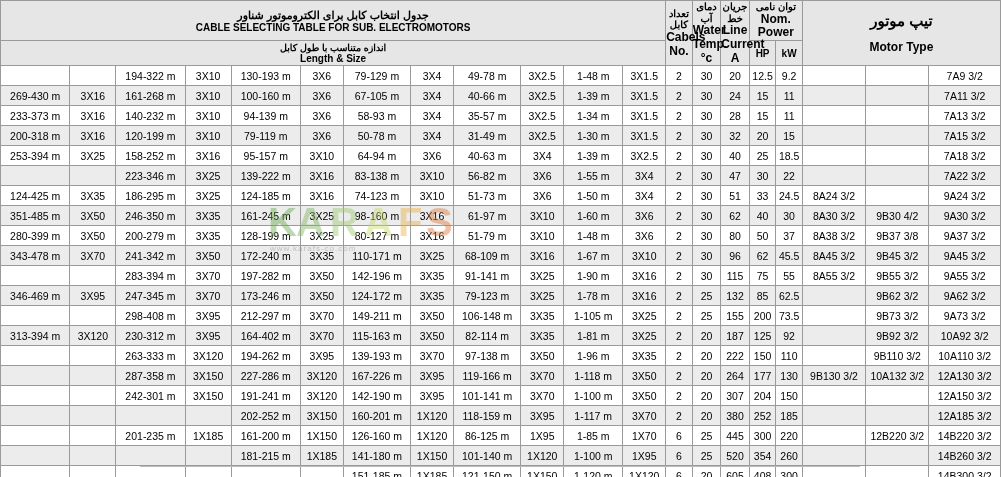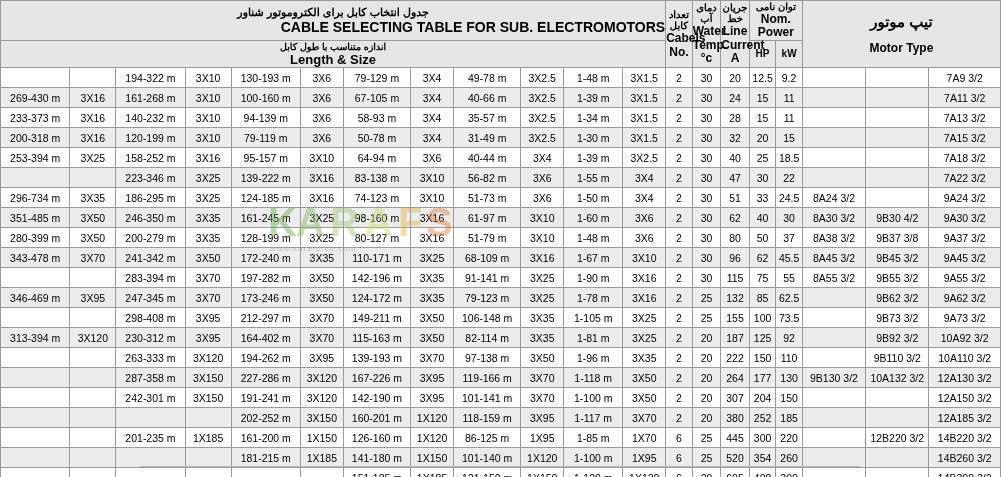--- a/index.html
+++ b/index.html
@@ -5,24 +5,24 @@
   html,body{margin:0;padding:0;background:#ffffff;}
   body{font-family:"Liberation Sans",sans-serif;}
   .sheet{width:1001px;height:477px;position:relative;overflow:hidden;background:#fff;}
   table.main{border-collapse:collapse;width:1001px;table-layout:fixed;}
   table.main td,table.main th{border:1px solid #9a9a9a;padding:0;text-align:center;vertical-align:middle;font-size:10px;color:#000;}
   .hdr{background:#e6e6e6;font-weight:bold;line-height:1.15;}
   .hdr .fa{font-size:10px;}
   .hdr .en{font-size:12px;}
   .title-cell{background:#e6e6e6;font-weight:bold;}
   .title-cell .fa{font-size:11px;display:block;}
-  .title-cell .en{font-size:14px;display:block;text-align:right;}
+  .title-cell .en{font-size:10px;display:block;}
   .sub-cell{background:#e6e6e6;font-weight:bold;}
   .sub-cell .fa{font-size:9.5px;display:block;}
-  .sub-cell .en{font-size:13px;display:block;}
+  .sub-cell .en{font-size:10px;display:block;}
   tr.row td{height:19px;}
   tr.row td.len{font-size:10.5px;}
   tr.row td.sz{font-size:10.5px;}
   tr.row td.num{font-size:10.5px;}
   tr.row td.mt{font-size:10.5px;}
   tbody tr.alt td{background:#ececec;}
   .watermark{position:absolute;left:268px;top:196px;width:300px;height:62px;pointer-events:none;}
   .wm-text{font-size:40px;font-weight:bold;letter-spacing:2px;font-family:"Liberation Sans",sans-serif;}
   .wm-sub{font-size:8px;letter-spacing:1px;}
   .footline{position:absolute;left:140px;top:466px;width:720px;border-top:1px solid #bbb;}
@@ -182,21 +182,21 @@
         </tr>
         <tr class="row">
           <td class="len">253-394 m</td>
           <td class="sz">3X25</td>
           <td class="len">158-252 m</td>
           <td class="sz">3X16</td>
           <td class="len">95-157  m</td>
           <td class="sz">3X10</td>
           <td class="len">64-94   m</td>
           <td class="sz">3X6</td>
-          <td class="len">40-44  m</td>
+          <td class="len">40-63  m</td>
           <td class="sz">3X4</td>
           <td class="len">1-39  m</td>
           <td class="sz">3X2.5</td>
           <td class="num">2</td>
           <td class="num">30</td>
           <td class="num">40</td>
           <td class="num">25</td>
           <td class="num">18.5</td>
           <td class="mt"></td>
           <td class="mt"></td>
@@ -218,21 +218,21 @@
           <td class="num">2</td>
           <td class="num">30</td>
           <td class="num">47</td>
           <td class="num">30</td>
           <td class="num">22</td>
           <td class="mt"></td>
           <td class="mt"></td>
           <td class="mt">7A22 3/2</td>
         </tr>
         <tr class="row">
-          <td class="len">296-734 m</td>
+          <td class="len">124-425 m</td>
           <td class="sz">3X35</td>
           <td class="len">186-295 m</td>
           <td class="sz">3X25</td>
           <td class="len">124-185 m</td>
           <td class="sz">3X16</td>
           <td class="len">74-123  m</td>
           <td class="sz">3X10</td>
           <td class="len">51-73  m</td>
           <td class="sz">3X6</td>
           <td class="len">1-50  m</td>
@@ -365,21 +365,21 @@
           <td class="sz">3X70</td>
           <td class="len">149-211 m</td>
           <td class="sz">3X50</td>
           <td class="len">106-148 m</td>
           <td class="sz">3X35</td>
           <td class="len">1-105 m</td>
           <td class="sz">3X25</td>
           <td class="num">2</td>
           <td class="num">25</td>
           <td class="num">155</td>
-          <td class="num">100</td>
+          <td class="num">200</td>
           <td class="num">73.5</td>
           <td class="mt"></td>
           <td class="mt">9B73 3/2</td>
           <td class="mt">9A73 3/2</td>
         </tr>
         <tr class="row alt">
           <td class="len">313-394 m</td>
           <td class="sz">3X120</td>
           <td class="len">230-312 m</td>
           <td class="sz">3X95</td>

